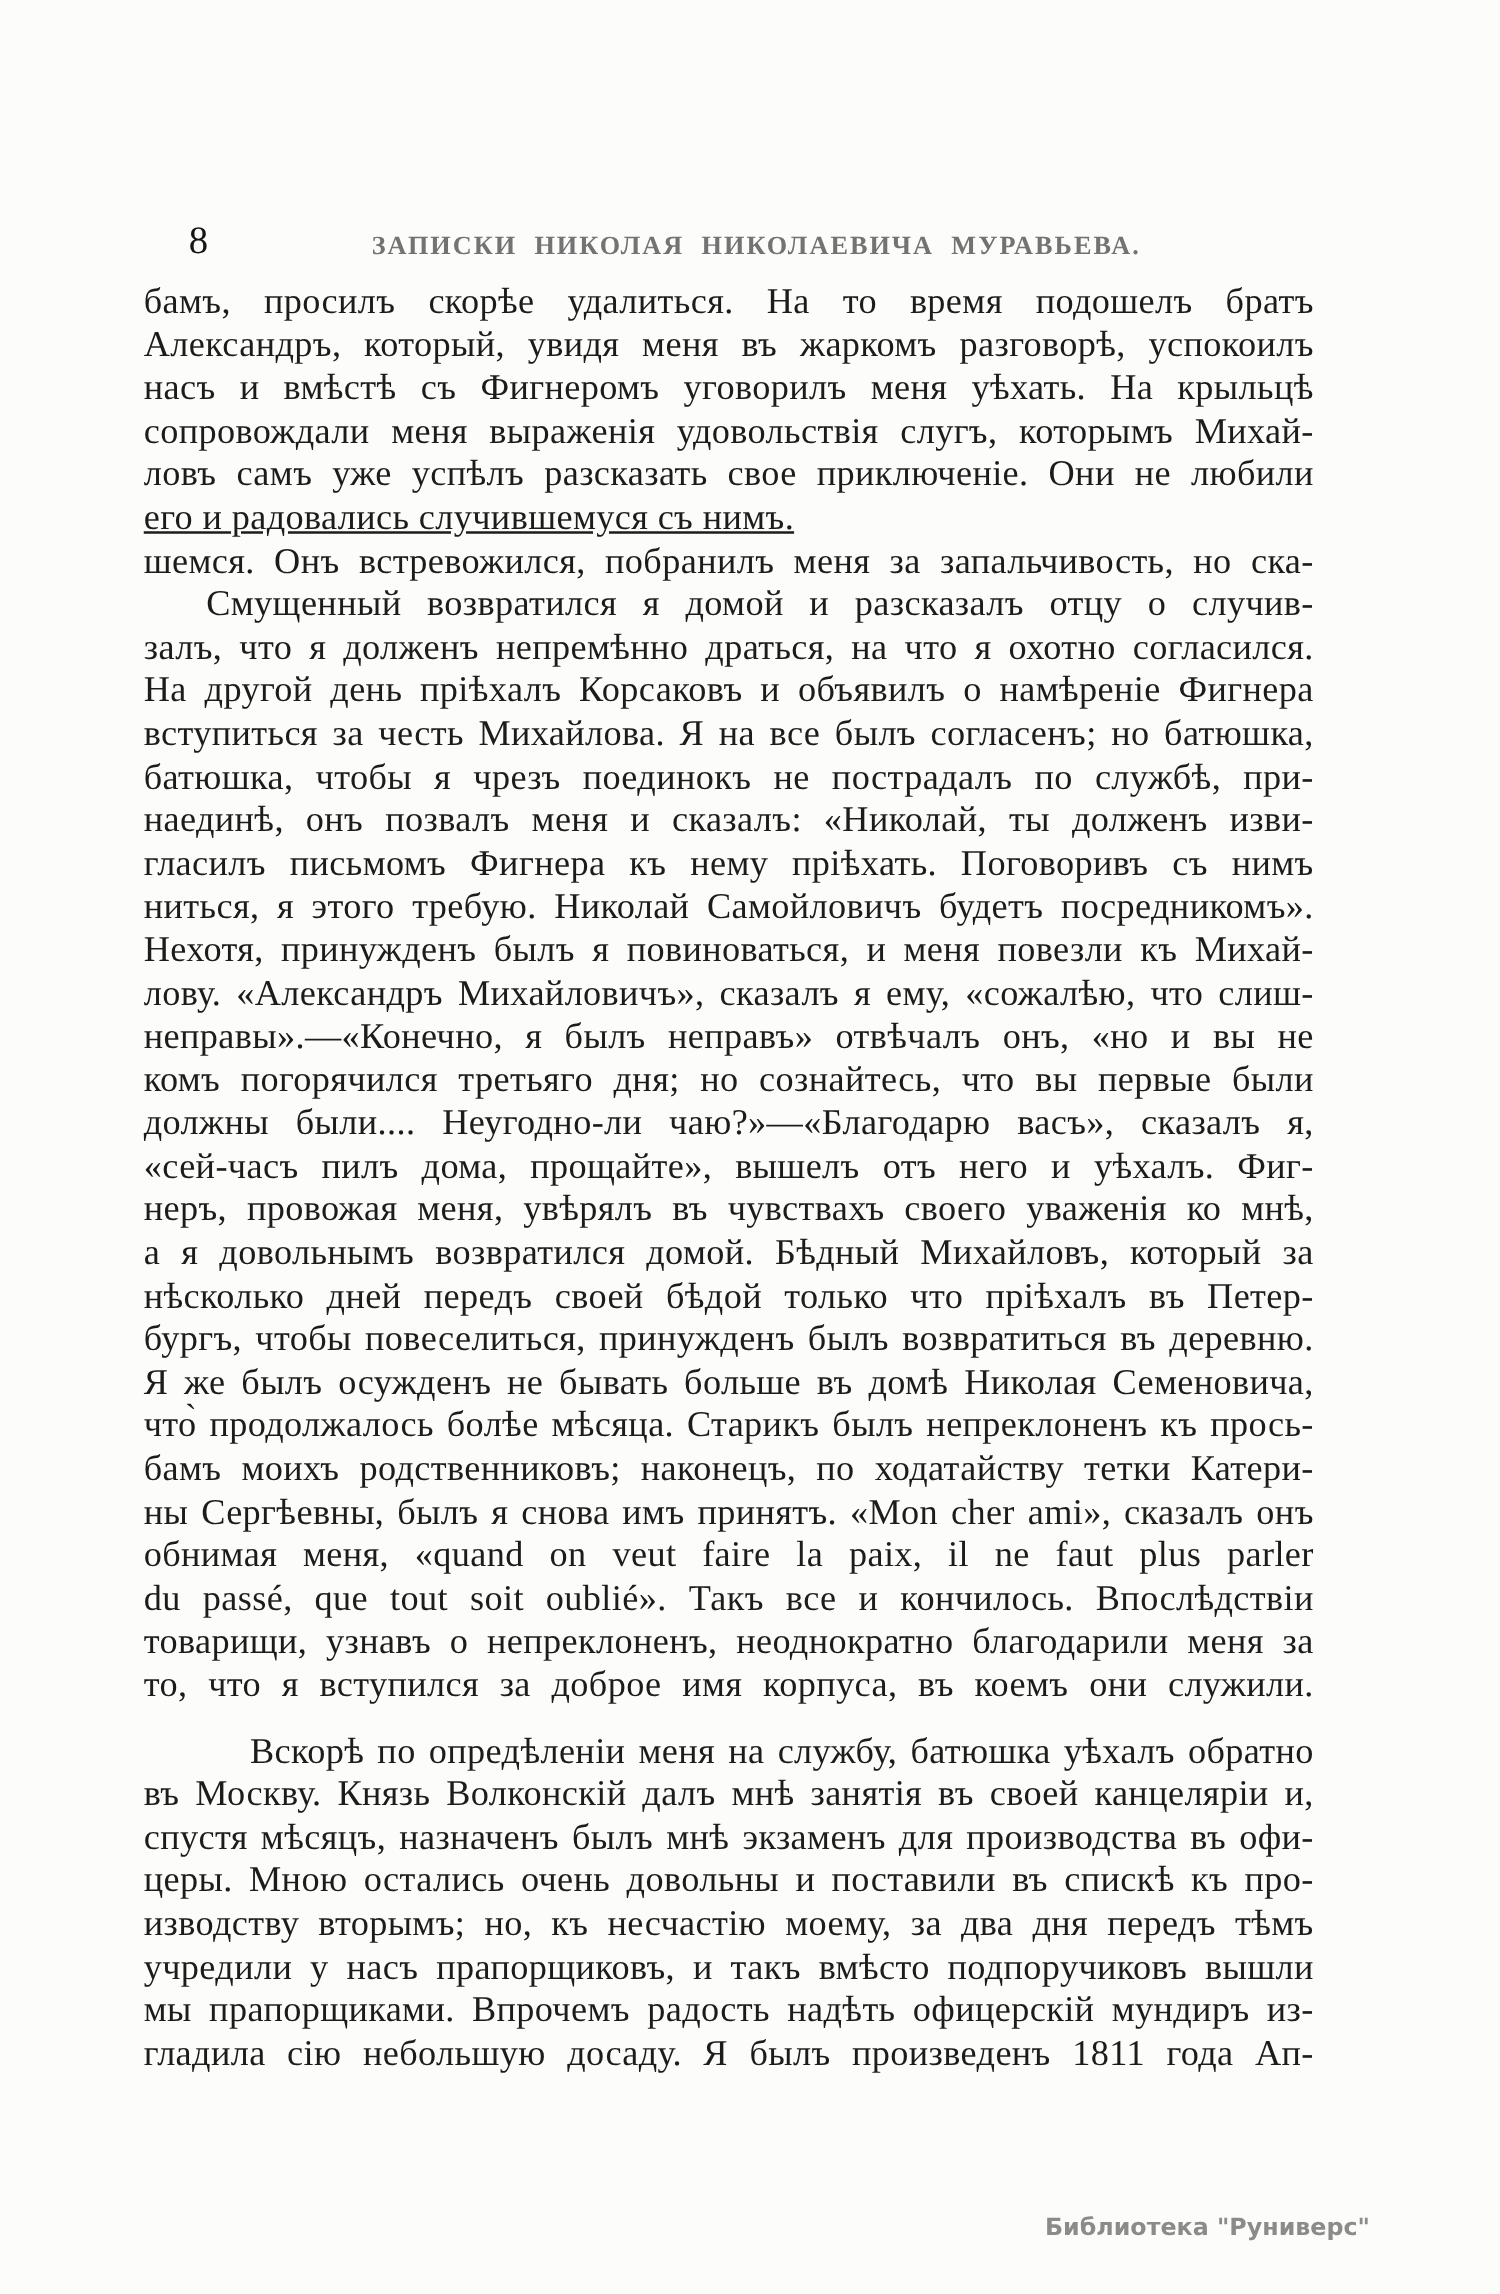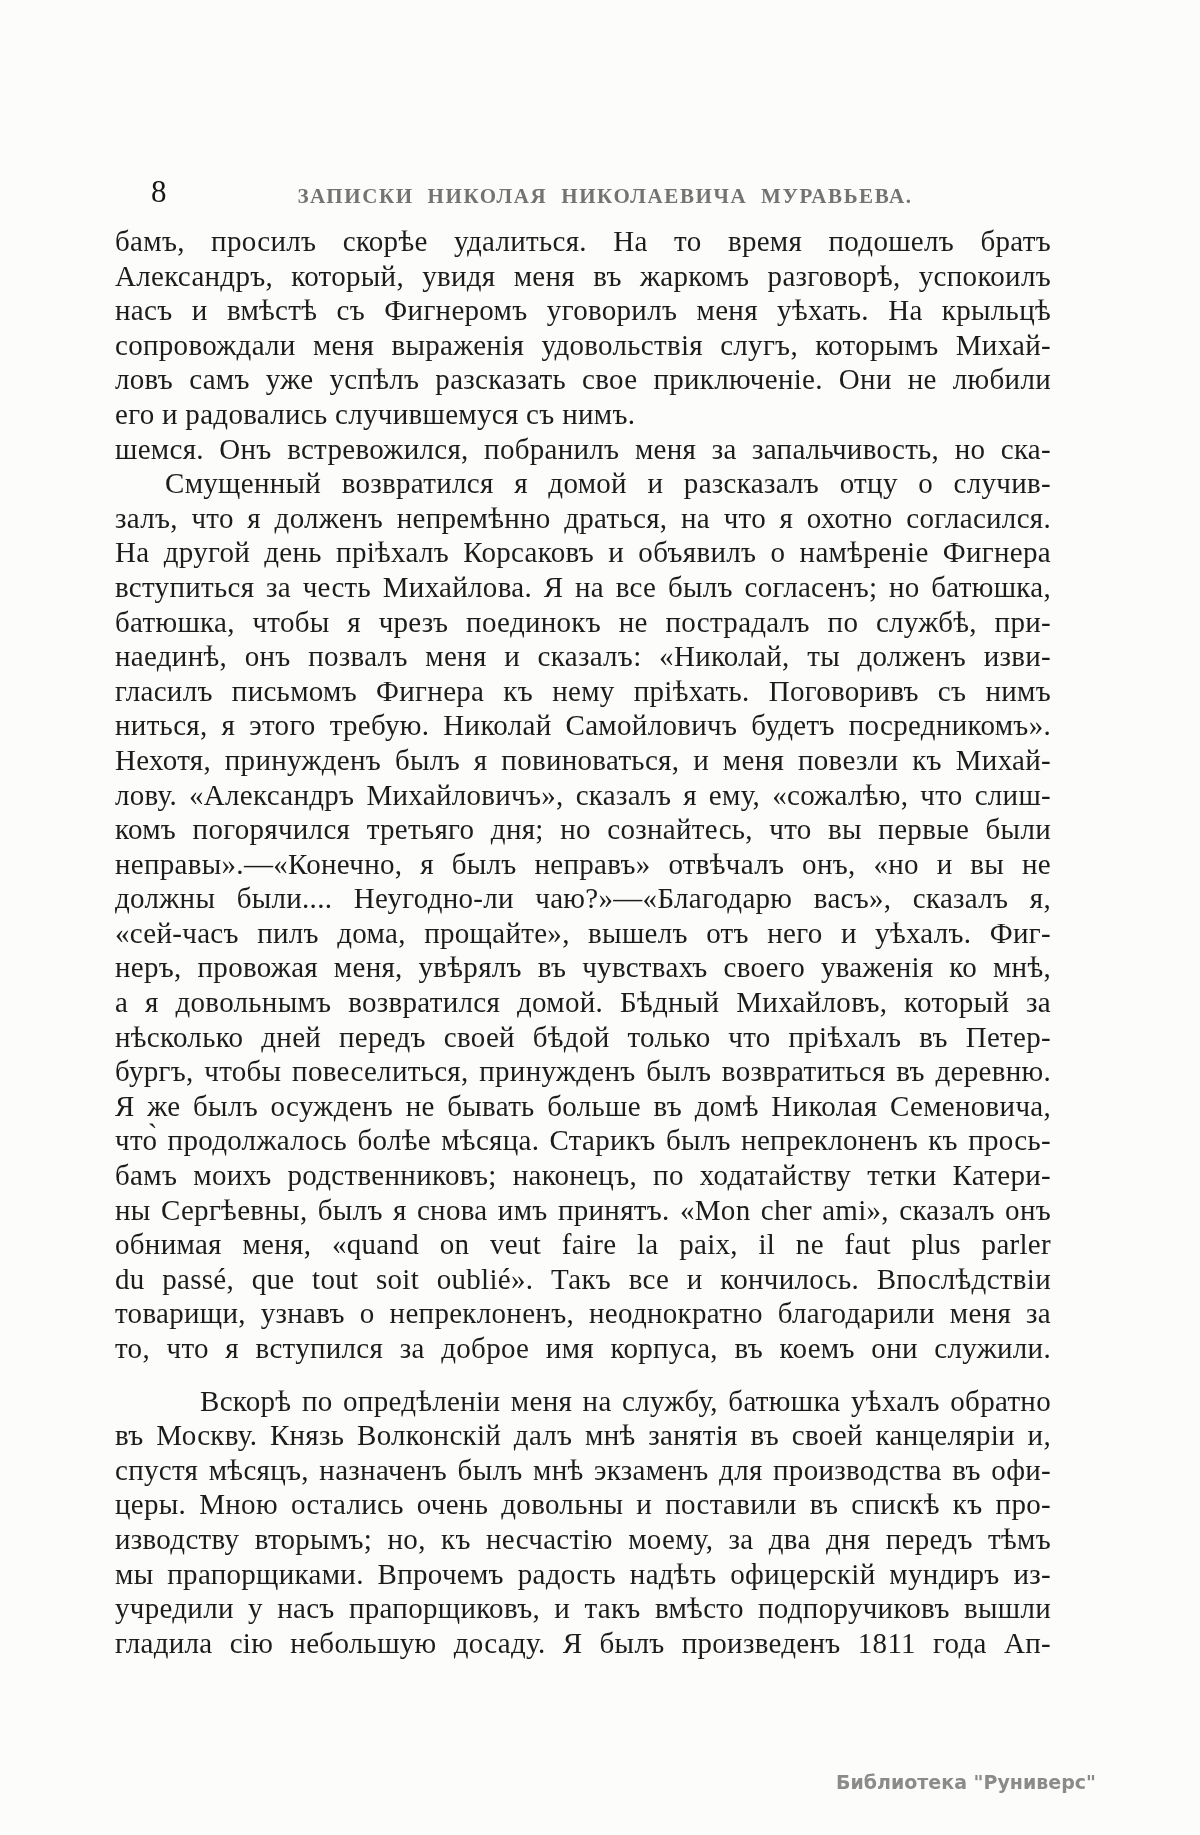--- a/index.html
+++ b/index.html
@@ -40,20 +40,21 @@
     line-height: 34.6px;
     font-size: 29px;
     letter-spacing: 0.3px;
     text-align: justify;
     text-align-last: justify;
     white-space: normal;
     overflow: visible;
   }
   .tl.pend {
     text-align-last: left;
+    text-decoration: underline;
   }
   .watermark {
     position: absolute;
     left: 836px; top: 1771px;
     font-family: "DejaVu Sans", "Liberation Sans", sans-serif;
     font-weight: bold;
     font-size: 19px;
     line-height: 1.2;
     color: #8b8b8b;
     white-space: nowrap;
@@ -77,39 +78,39 @@
     <div class="tl" style="text-indent: 50px;">Смущенный возвратился я домой и разсказалъ отцу о случив-</div>
     <div class="tl">залъ, что я долженъ непремѣнно драться, на что я охотно согласился.</div>
     <div class="tl">На другой день пріѣхалъ Корсаковъ и объявилъ о намѣреніе Фигнера</div>
     <div class="tl">вступиться за честь Михайлова. Я на все былъ согласенъ; но батюшка,</div>
     <div class="tl">батюшка, чтобы я чрезъ поединокъ не пострадалъ по службѣ, при-</div>
     <div class="tl">наединѣ, онъ позвалъ меня и сказалъ: «Николай, ты долженъ изви-</div>
     <div class="tl">гласилъ письмомъ Фигнера къ нему пріѣхать. Поговоривъ съ нимъ</div>
     <div class="tl">ниться, я этого требую. Николай Самойловичъ будетъ посредникомъ».</div>
     <div class="tl">Нехотя, принужденъ былъ я повиноваться, и меня повезли къ Михай-</div>
     <div class="tl">лову. «Александръ Михайловичъ», сказалъ я ему, «сожалѣю, что слиш-</div>
+    <div class="tl">неправы».—«Конечно, я былъ неправъ» отвѣчалъ онъ, «но и вы не</div>
     <div class="tl">комъ погорячился третьяго дня; но сознайтесь, что вы первые были</div>
-    <div class="tl">неправы».—«Конечно, я былъ неправъ» отвѣчалъ онъ, «но и вы не</div>
     <div class="tl">должны были.... Неугодно-ли чаю?»—«Благодарю васъ», сказалъ я,</div>
     <div class="tl">«сей-часъ пилъ дома, прощайте», вышелъ отъ него и уѣхалъ. Фиг-</div>
     <div class="tl">неръ, провожая меня, увѣрялъ въ чувствахъ своего уваженія ко мнѣ,</div>
     <div class="tl">а я довольнымъ возвратился домой. Бѣдный Михайловъ, который за</div>
     <div class="tl">нѣсколько дней передъ своей бѣдой только что пріѣхалъ въ Петер-</div>
     <div class="tl">бургъ, чтобы повеселиться, принужденъ былъ возвратиться въ деревню.</div>
     <div class="tl">Я же былъ осужденъ не бывать больше въ домѣ Николая Семеновича,</div>
     <div class="tl">что̀ продолжалось болѣе мѣсяца. Старикъ былъ непреклоненъ къ прось-</div>
     <div class="tl">бамъ моихъ родственниковъ; наконецъ, по ходатайству тетки Катери-</div>
     <div class="tl">ны Сергѣевны, былъ я снова имъ принятъ. «Mon cher ami», сказалъ онъ</div>
     <div class="tl">обнимая меня, «quand on veut faire la paix, il ne faut plus parler</div>
     <div class="tl">du passé, que tout soit oublié». Такъ все и кончилось. Впослѣдствіи</div>
     <div class="tl">товарищи, узнавъ о непреклоненъ, неоднократно благодарили меня за</div>
     <div class="tl">то, что я вступился за доброе имя корпуса, въ коемъ они служили.</div>
     <div class="tl" style="text-indent: 85px; margin-top: 18px;">Вскорѣ по опредѣленіи меня на службу, батюшка уѣхалъ обратно</div>
     <div class="tl">въ Москву. Князь Волконскій далъ мнѣ занятія въ своей канцеляріи и,</div>
     <div class="tl">спустя мѣсяцъ, назначенъ былъ мнѣ экзаменъ для производства въ офи-</div>
     <div class="tl">церы. Мною остались очень довольны и поставили въ спискѣ къ про-</div>
     <div class="tl">изводству вторымъ; но, къ несчастію моему, за два дня передъ тѣмъ</div>
+    <div class="tl">учредили у насъ прапорщиковъ, и такъ вмѣсто подпоручиковъ вышли</div>
     <div class="tl">мы прапорщиками. Впрочемъ радость надѣть офицерскій мундиръ из-</div>
-    <div class="tl">учредили у насъ прапорщиковъ, и такъ вмѣсто подпоручиковъ вышли</div>
     <div class="tl">гладила сію небольшую досаду. Я былъ произведенъ 1811 года Ап-</div>
   </div>
 
 <div class="watermark">Библиотека "Руниверс"</div>
 
 </body></html>

